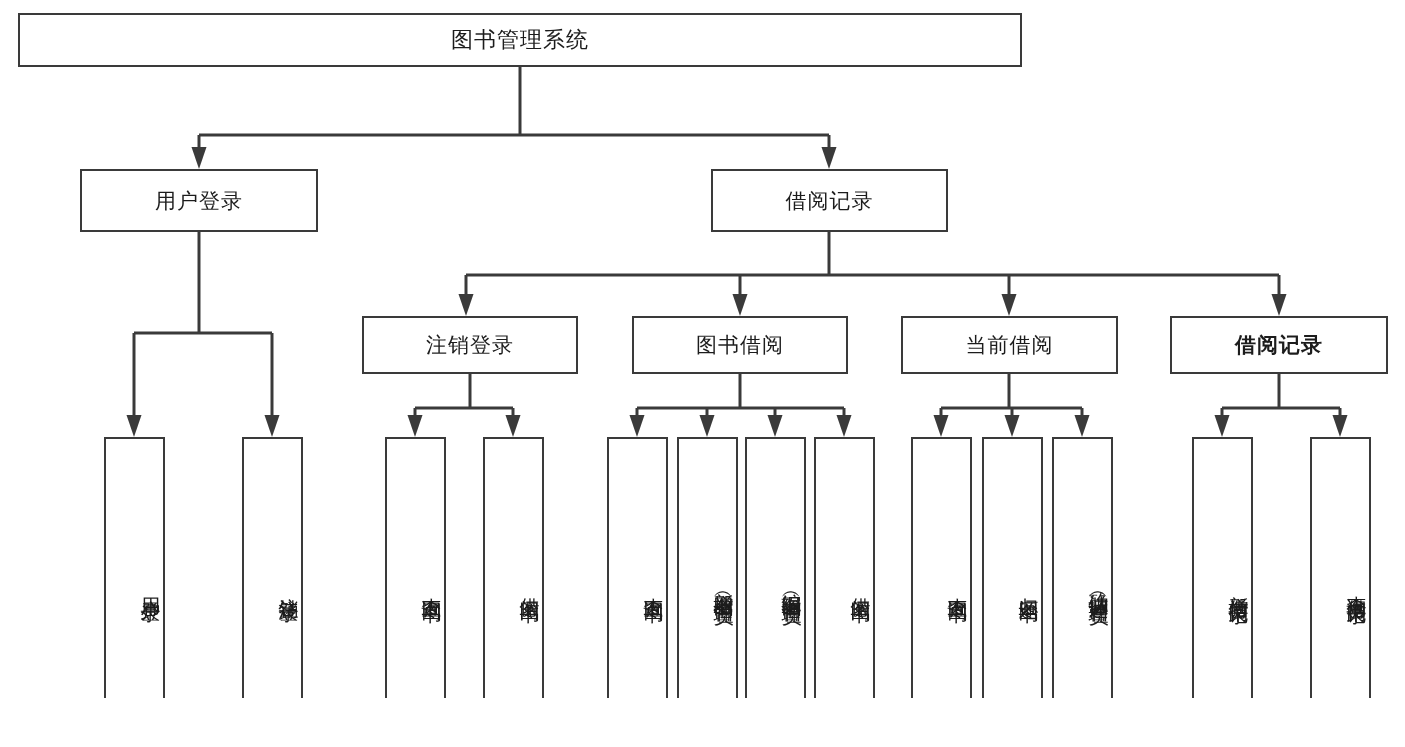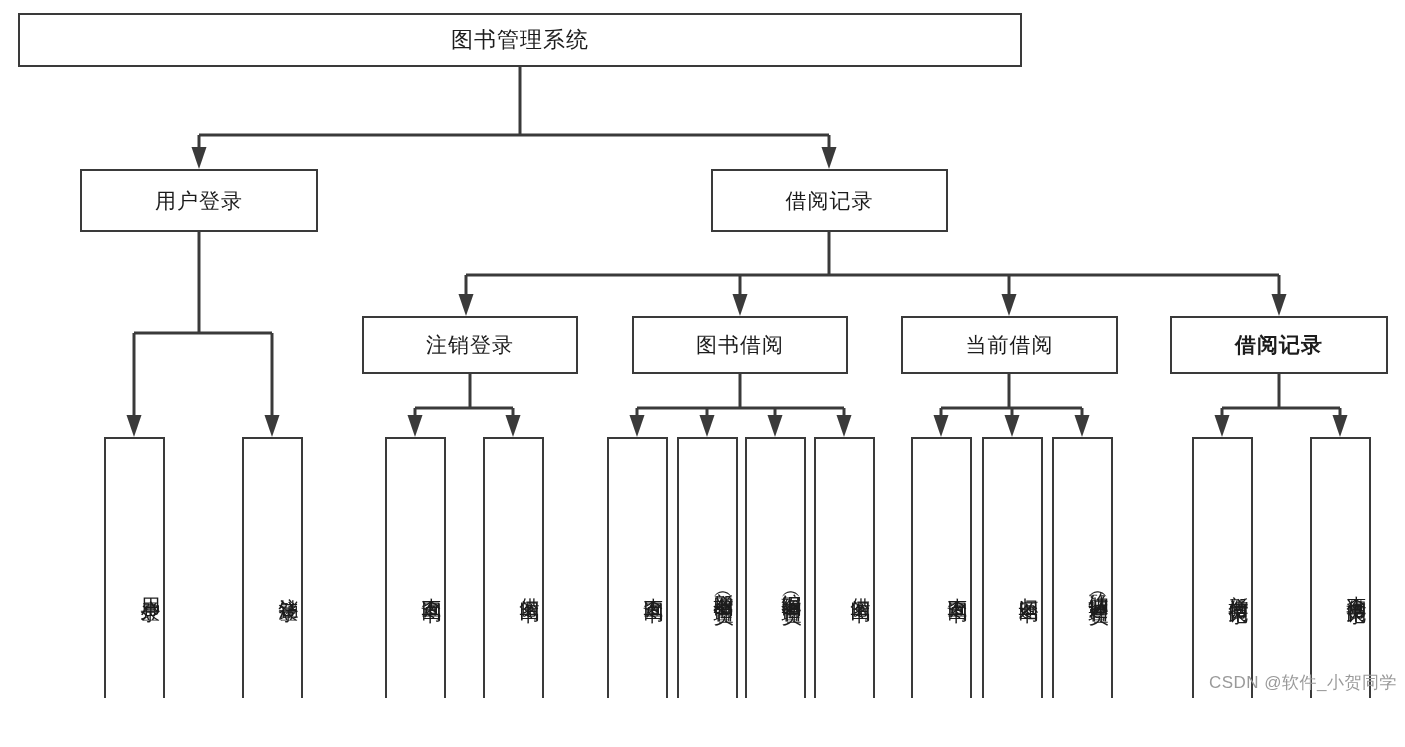--- a/index.html
+++ b/index.html
@@ -192,15 +192,14 @@
         <span class="label">确认归还（管理员）</span>
       </div>
       <div class="node vert" style="left: 1192px; top: 437px; width: 61px; height: 297px;">
         <span class="label">新增借阅记录</span>
       </div>
       <div class="node vert" style="left: 1310px; top: 437px; width: 61px; height: 297px;">
         <span class="label">查询借阅记录</span>
       </div>
     </div>
 
-  <div id="watermark">CSDN @软件_小贺同学</div>
 
 </div>
 
 </body></html>

